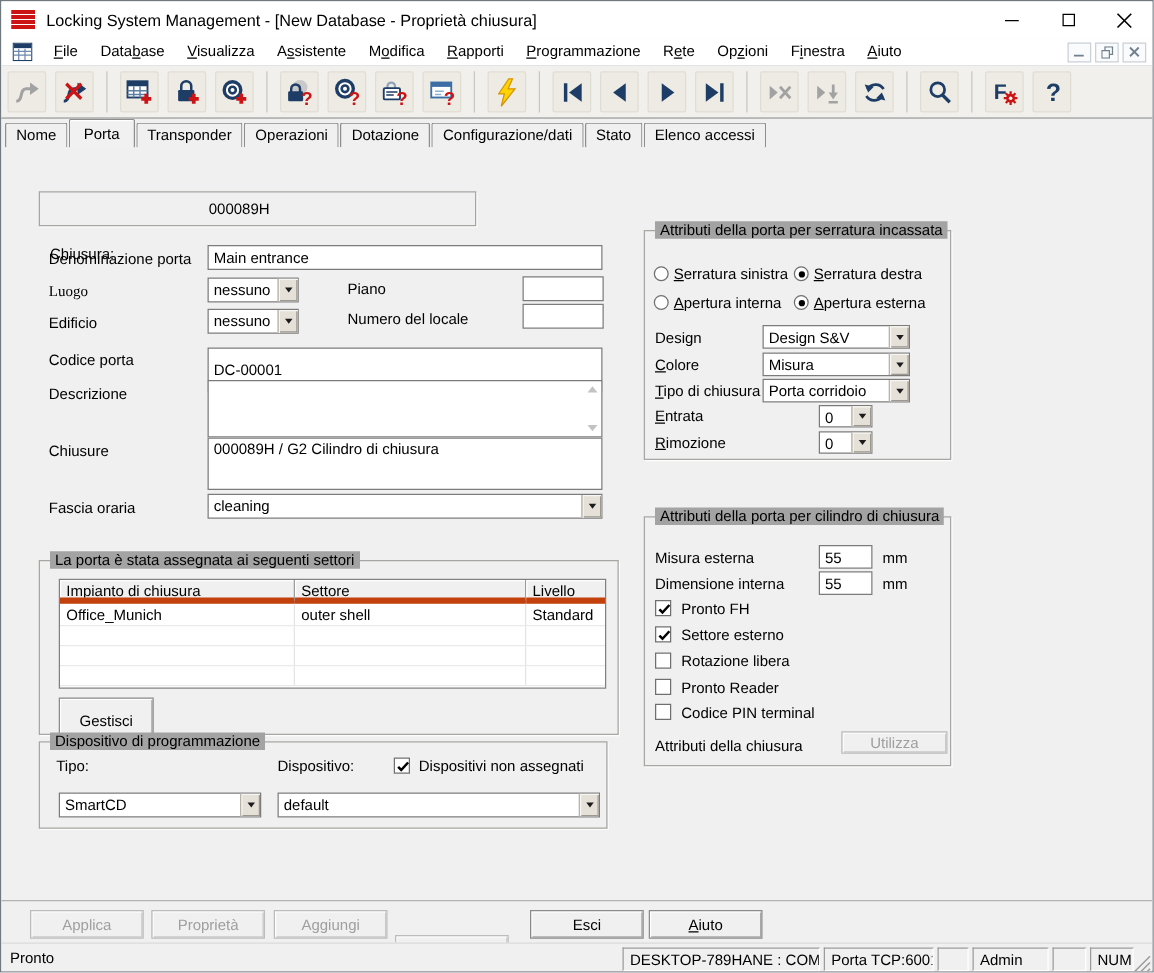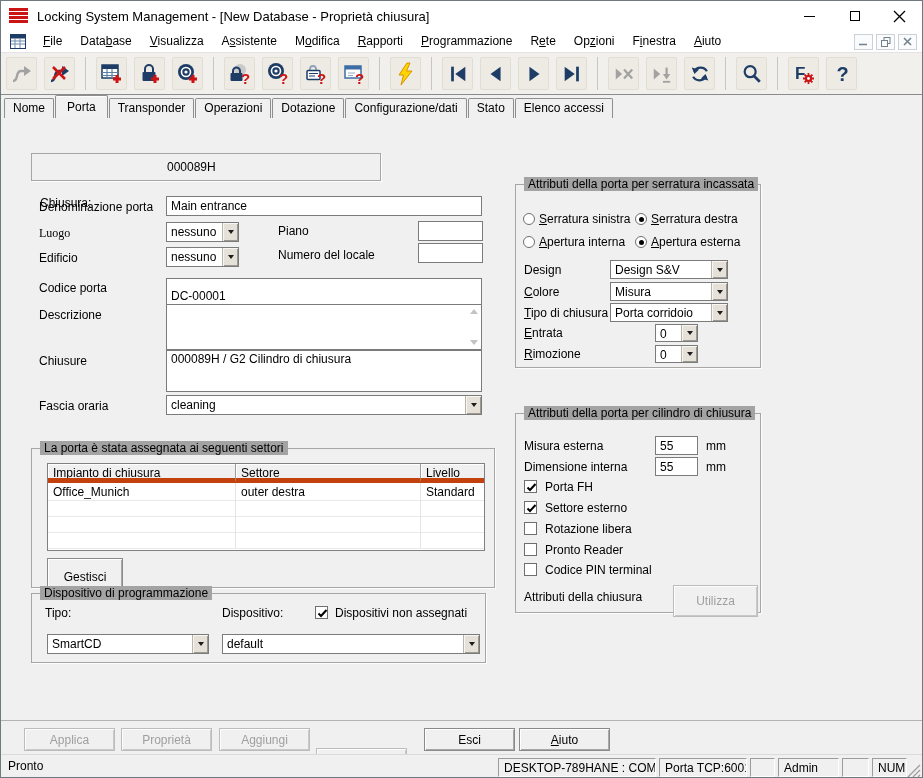--- a/index.html
+++ b/index.html
@@ -356,21 +356,21 @@
     <div class="group" style="left:30px; top:330px; width:464px; height:140px;">
       <span class="gtitle">La porta è stata assegnata ai seguenti settori</span>
       <div class="sect-table">
         <div class="sect-header">
           <div class="hcell c1">Impianto di chiusura</div>
           <div class="hcell c2">Settore</div>
           <div class="hcell c3">Livello</div>
         </div>
         <div class="sect-row">
           <div class="tcell c1">Office_Munich</div>
-          <div class="tcell c2">outer destra</div>
+          <div class="tcell c2">outer shell</div>
           <div class="tcell c3">Standard</div>
         </div>
         <div class="sect-row empty">
             <div class="tcell c1"></div>
             <div class="tcell c2"></div>
             <div class="tcell c3"></div>
           </div>
         <div class="sect-row empty">
             <div class="tcell c1"></div>
             <div class="tcell c2"></div>
@@ -468,36 +468,36 @@
       <span class="lbl" style="left:190px; top:25px;">mm</span>
       <span class="lbl" style="left:8px; top:46px;">Dimensione interna</span>
       <input class="tb" style="left: 139px; top: 43px; width: 43px; height: 19px;" value="55">
       <span class="lbl" style="left:190px; top:46px;">mm</span>
 
       <span class="checkbox checked" style="left:8px; top:66px;">
           <svg width="11" height="11" viewBox="0 0 11 11">
             <path d="M1.5 5.5 L4 8 L9.5 2" fill="none" stroke="#000" stroke-width="2"></path>
           </svg>
         </span>
-      <span class="lbl" style="left:29px; top:66px;">Porta FH</span>
+      <span class="lbl" style="left:29px; top:66px;">Pronto FH</span>
       <span class="checkbox checked" style="left:8px; top:87px;">
           <svg width="11" height="11" viewBox="0 0 11 11">
             <path d="M1.5 5.5 L4 8 L9.5 2" fill="none" stroke="#000" stroke-width="2"></path>
           </svg>
         </span>
       <span class="lbl" style="left:29px; top:87px;">Settore esterno</span>
       <span class="checkbox" style="left:8px; top:108px;"></span>
       <span class="lbl" style="left:29px; top:108px;">Rotazione libera</span>
       <span class="checkbox" style="left:8px; top:129px;"></span>
       <span class="lbl" style="left:29px; top:129px;">Pronto Reader</span>
       <span class="checkbox" style="left:8px; top:149px;"></span>
       <span class="lbl" style="left:29px; top:149px;">Codice PIN terminal</span>
 
       <span class="lbl" style="left:8px; top:176px;">Attributi della chiusura</span>
-      <button class="btn disabled" style="left:157px; top:171px; width:85px; height:32px;">Utilizza</button>
+      <button class="btn disabled" style="left:157px; top:171px; width:85px; height:18px;">Utilizza</button>
     </div>
 
   </div>
 
   <div class="footer">
     <button class="btn disabled" style="left:23px; top:7px; width:91px; height:23px;">Applica</button>
     <button class="btn disabled" style="left:120px; top:7px; width:91px; height:23px;">Proprietà</button>
     <button class="btn disabled" style="left:218px; top:7px; width:91px; height:23px;">Aggiungi</button>
     <button class="btn disabled" style="left:315px; top:7px; width:91px; height:23px;margin-top:20px;">Rimuovere</button>
     <button class="btn" style="left:423px; top:7px; width:91px; height:23px;">Esci</button>

